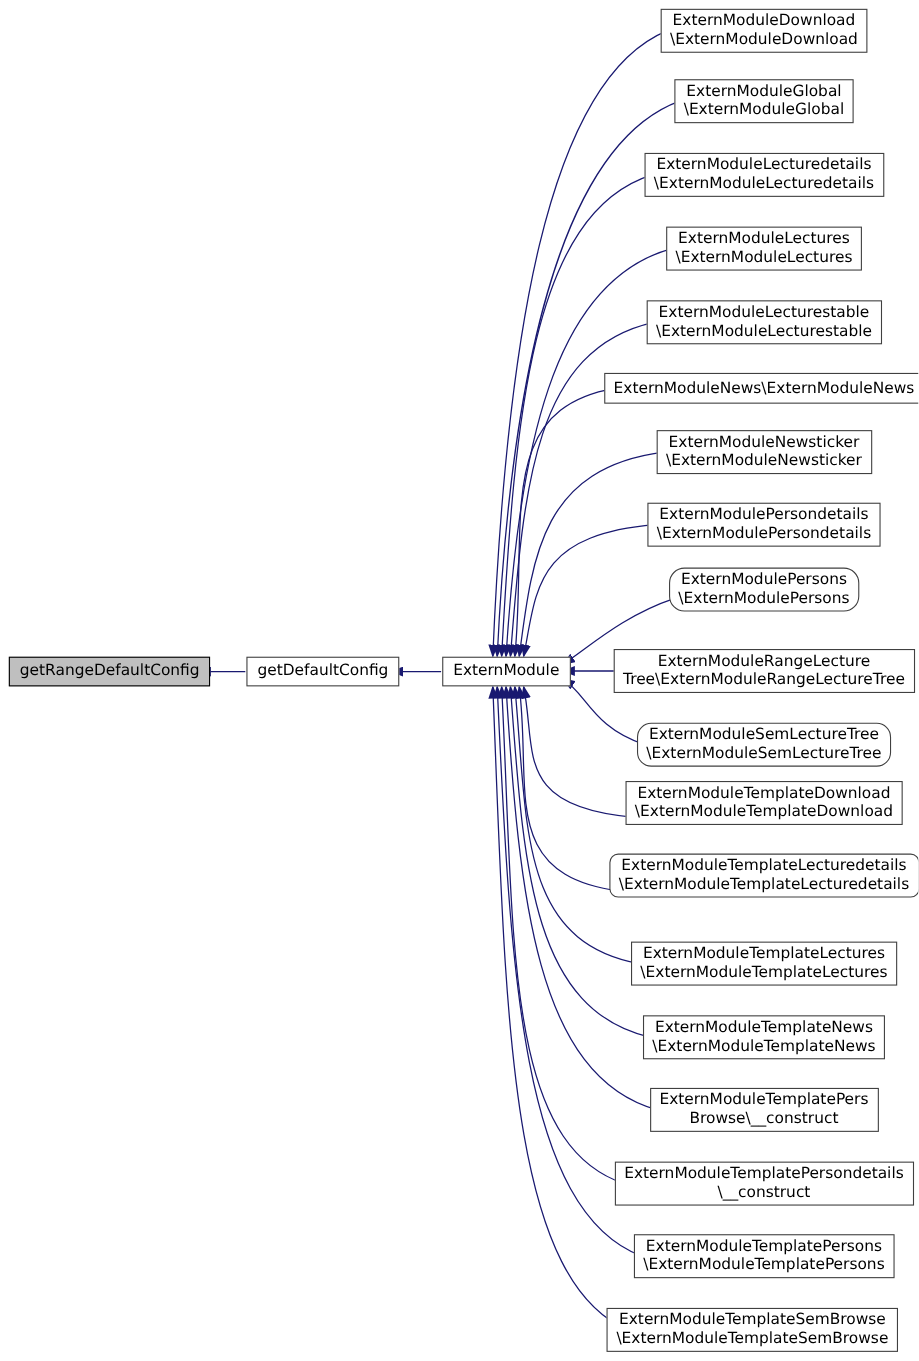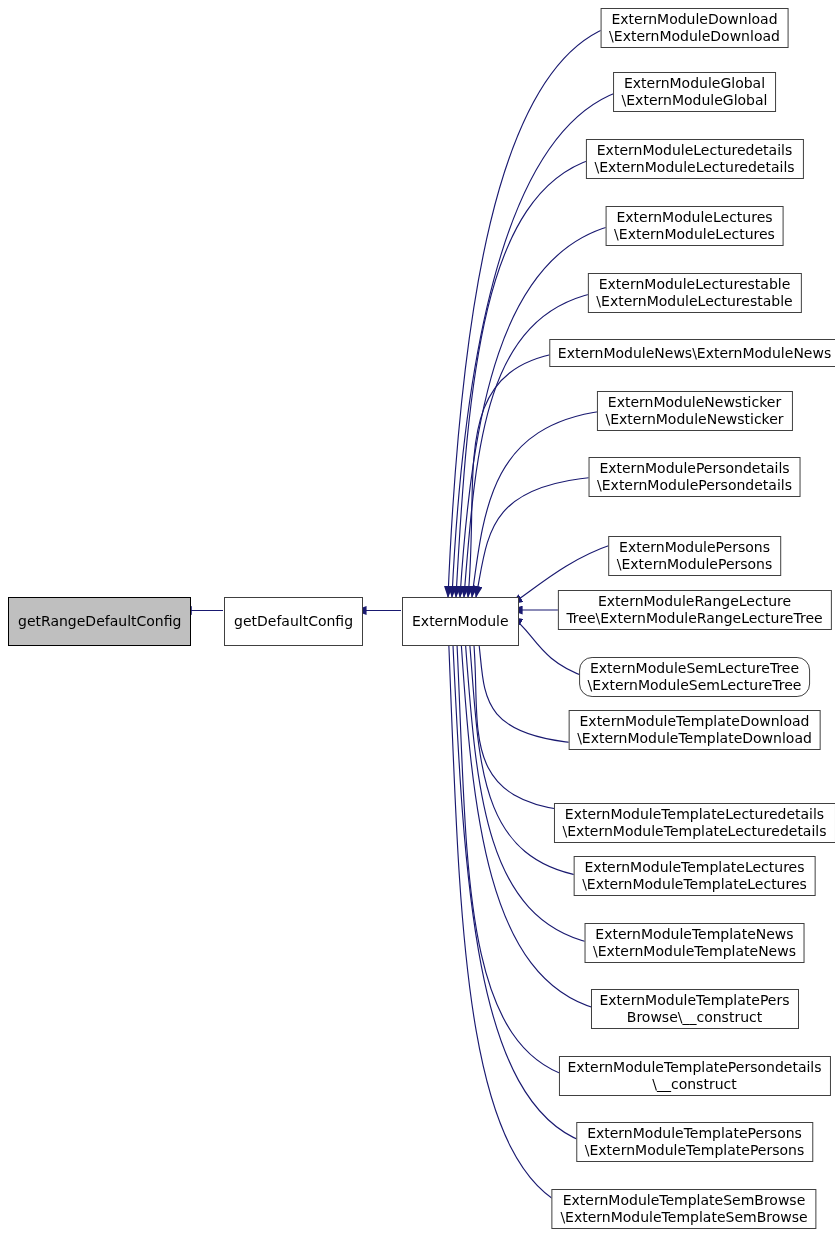--- a/index.html
+++ b/index.html
@@ -27,21 +27,21 @@
     box-sizing: border-box;
     background: var(--node-fill, #ffffff);
     border: 1px solid var(--node-border, #404040);
     color: var(--text, #000000);
     font-size: 14px;
     text-align: center;
     white-space: nowrap;
     cursor: pointer;
   }
   .node.chain {
-    padding: 14px 9px;
+    padding: 3px 9px;
     line-height: 19px;
   }
   .node.caller {
     transform: translateX(-50%);
     padding: 2px 8px;
     line-height: 17px;
   }
   .node.caller.single {
     padding: 3px 8px;
     line-height: 20px;
@@ -119,37 +119,37 @@
       <span class="line">ExternModuleNews\ExternModuleNews</span>
     </div>
     <div class="node caller" style="left: 694.5px; top: 391px;">
       <span class="line">ExternModuleNewsticker</span>
       <span class="line">\ExternModuleNewsticker</span>
     </div>
     <div class="node caller" style="left: 694.5px; top: 457px;">
       <span class="line">ExternModulePersondetails</span>
       <span class="line">\ExternModulePersondetails</span>
     </div>
-    <div class="node caller" style="left: 694.5px; top: 536px;">
+    <div class="node caller" style="left: 694.5px; top: 516px; border-radius: 14px;">
       <span class="line">ExternModulePersons</span>
       <span class="line">\ExternModulePersons</span>
     </div>
     <div class="node caller" style="left: 694.5px; top: 590px;">
       <span class="line">ExternModuleRangeLecture</span>
       <span class="line">Tree\ExternModuleRangeLectureTree</span>
     </div>
     <div class="node caller" style="left: 694.5px; top: 657px; border-radius: 13px;">
       <span class="line">ExternModuleSemLectureTree</span>
       <span class="line">\ExternModuleSemLectureTree</span>
     </div>
     <div class="node caller" style="left: 694.5px; top: 710px;">
       <span class="line">ExternModuleTemplateDownload</span>
       <span class="line">\ExternModuleTemplateDownload</span>
     </div>
-    <div class="node caller" style="left: 694.5px; top: 803px;">
+    <div class="node caller" style="left: 694.5px; top: 776px; border-radius: 8px;">
       <span class="line">ExternModuleTemplateLecturedetails</span>
       <span class="line">\ExternModuleTemplateLecturedetails</span>
     </div>
     <div class="node caller" style="left: 694.5px; top: 856px;">
       <span class="line">ExternModuleTemplateLectures</span>
       <span class="line">\ExternModuleTemplateLectures</span>
     </div>
     <div class="node caller" style="left: 694.5px; top: 923px; padding-left: 8px;">
       <span class="line">ExternModuleTemplateNews</span>
       <span class="line">\ExternModuleTemplateNews</span>

